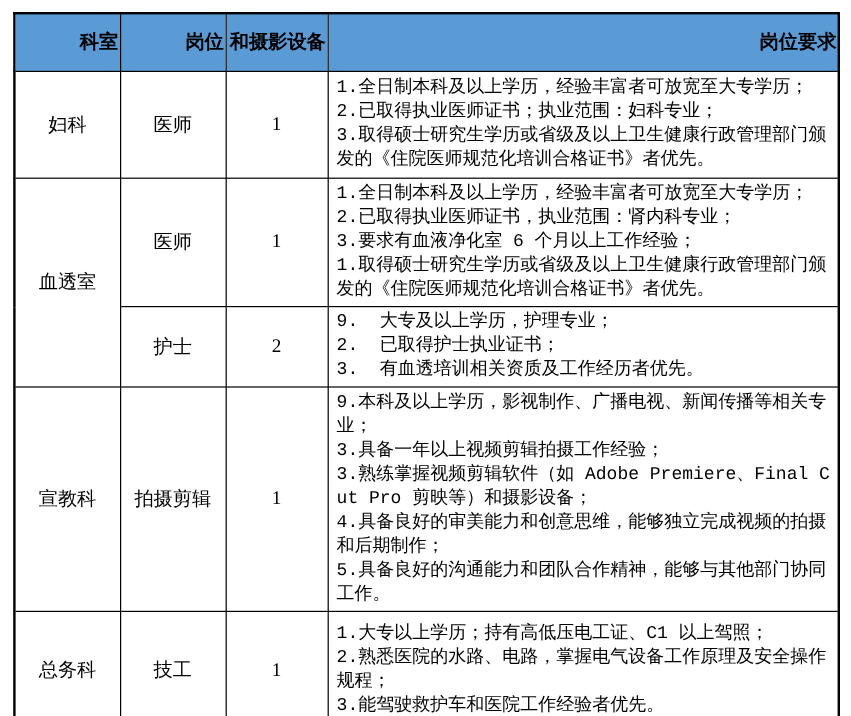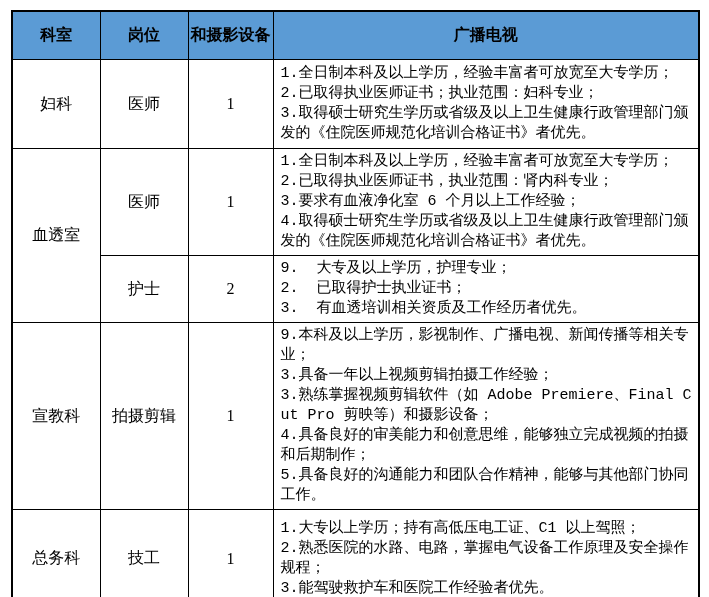--- a/index.html
+++ b/index.html
@@ -28,21 +28,21 @@
   table.recruit th,
   table.recruit td {
     border: 1px solid var(--border, #000000);
     vertical-align: middle;
     overflow: hidden;
   }
   table.recruit thead th {
     background: var(--header-bg, #5b9bd5);
     font-weight: bold;
     font-size: 16px;
-    text-align: center;
+    text-align: right;
     height: 45px;
     color: var(--text, #000000);
     margin-top: 10px;
   }
   td.c-center {
     text-align: center;
     font-size: 16px;
     padding: 0 2px;
   }
   td.c-req {
@@ -73,21 +73,21 @@
       <col style="width:88px">
       <col style="width:88px">
       <col style="width:85px">
       <col style="width:426px">
     </colgroup>
     <thead>
       <tr>
         <th>科室</th>
         <th>岗位</th>
         <th>和摄影设备</th>
-        <th>广播电视</th>
+        <th>岗位要求</th>
       </tr>
     </thead>
     <tbody>
       <tr class="h-r1">
         <td class="c-center">妇科</td>
         <td class="c-center">医师</td>
         <td class="c-center">1</td>
         <td class="c-req">
           <div class="req-line">1.全日制本科及以上学历，经验丰富者可放宽至大专学历；</div>
           <div class="req-line">2.已取得执业医师证书；执业范围：妇科专业；</div>
@@ -95,21 +95,21 @@
         </td>
       </tr>
       <tr class="h-r2">
         <td class="c-center" rowspan="2"><span class="underline">血透室</span></td>
         <td class="c-center">医师</td>
         <td class="c-center">1</td>
         <td class="c-req">
           <div class="req-line">1.全日制本科及以上学历，经验丰富者可放宽至大专学历；</div>
           <div class="req-line">2.已取得执业医师证书，执业范围：肾内科专业；</div>
           <div class="req-line">3.要求有血液净化室 6 个月以上工作经验；</div>
-          <div class="req-line">4.取得硕士研究生学历或省级及以上卫生健康行政管理部门颁发的《住院医师规范化培训合格证书》者优先。</div>
+          <div class="req-line">1.取得硕士研究生学历或省级及以上卫生健康行政管理部门颁发的《住院医师规范化培训合格证书》者优先。</div>
         </td>
       </tr>
       <tr class="h-r3">
         <td class="c-center">护士</td>
         <td class="c-center">2</td>
         <td class="c-req">
           <div class="req-line">9.  大专及以上学历，护理专业；</div>
           <div class="req-line">2.  已取得护士执业证书；</div>
           <div class="req-line">3.  有血透培训相关资质及工作经历者优先。</div>
         </td>

